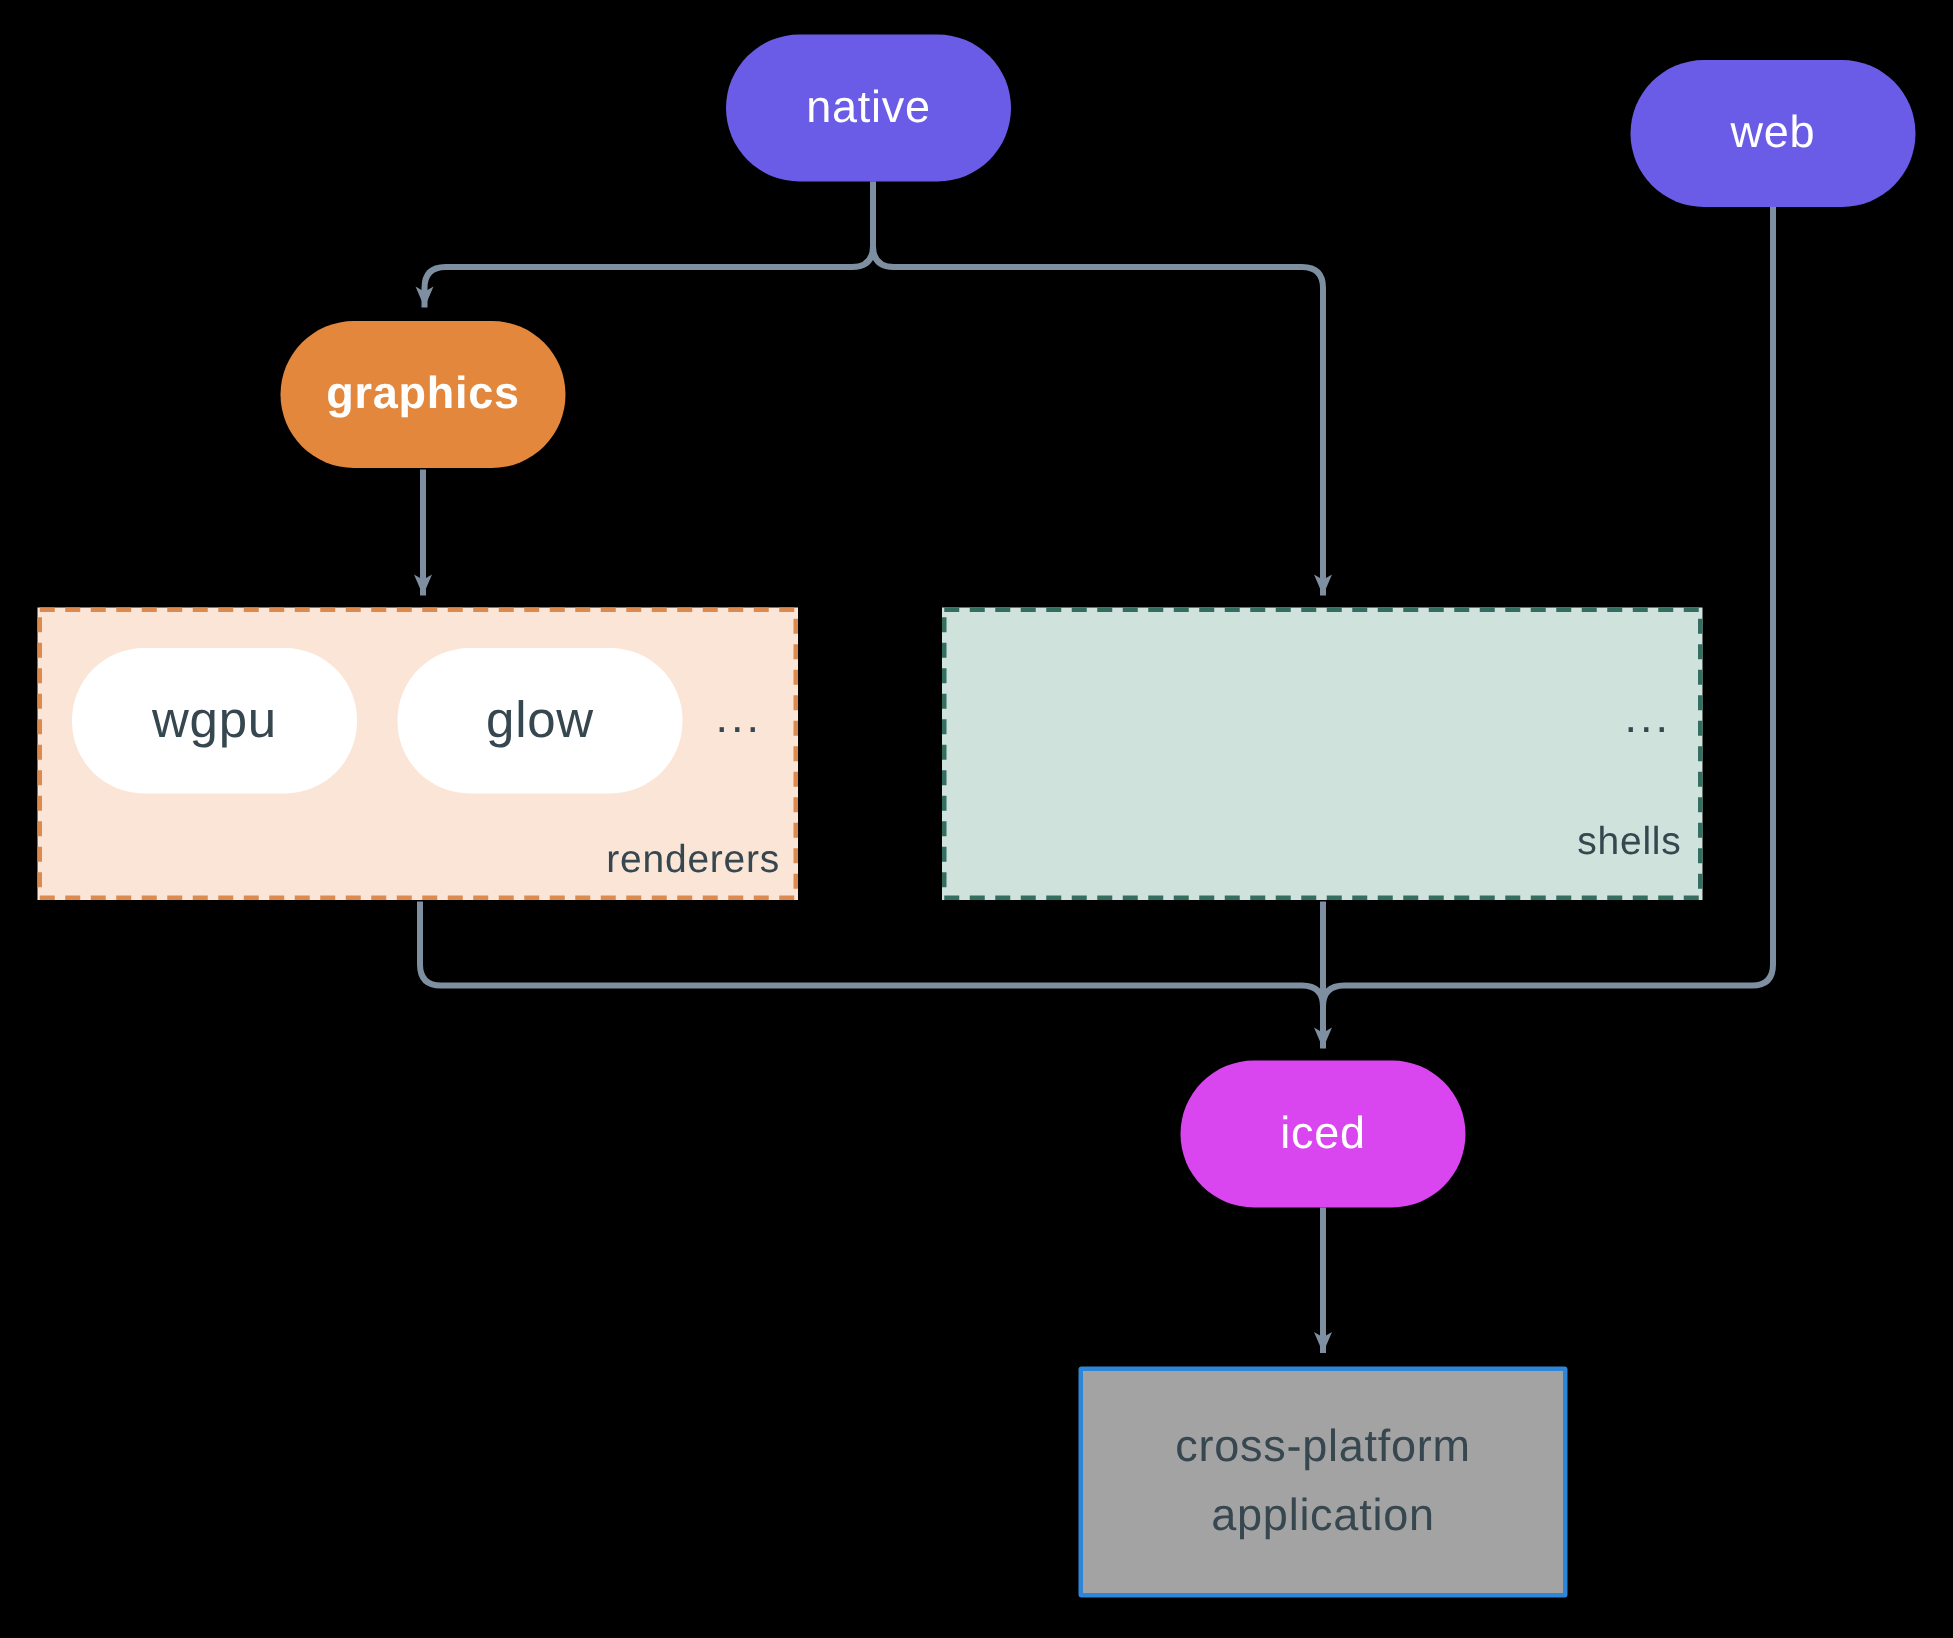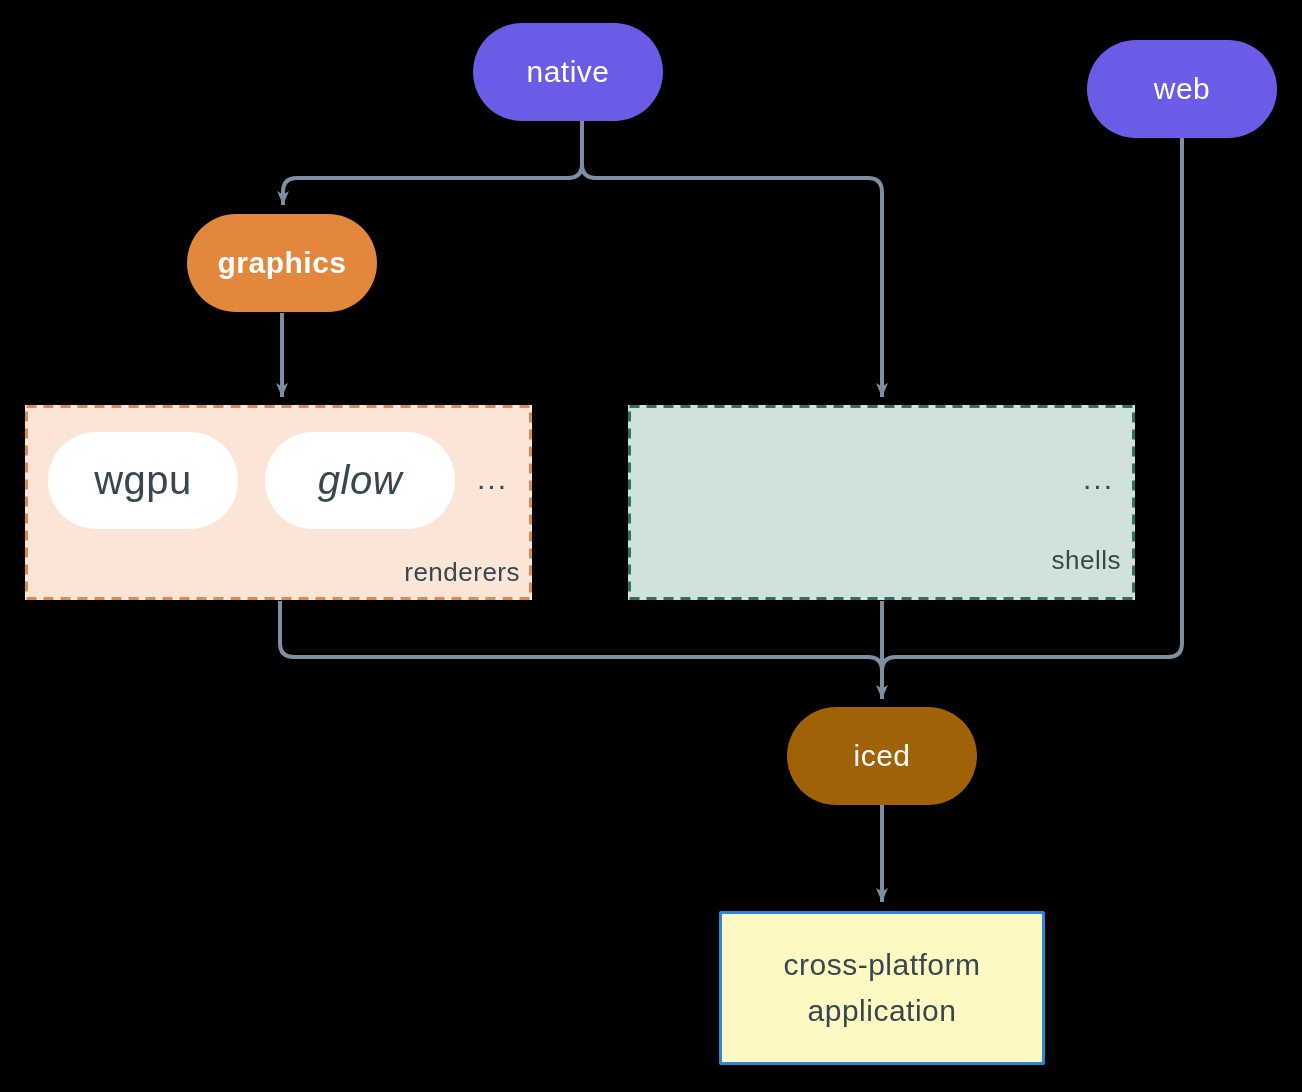--- a/index.html
+++ b/index.html
@@ -7,40 +7,40 @@
     position:relative; width:1302px; height:1092px; background:#000;
     font-family:"Liberation Sans", sans-serif; overflow:hidden;
   }
   .pill {
     position:absolute; width:190px; height:98px; border-radius:49px;
     display:flex; align-items:center; justify-content:center;
     font-size:30px; letter-spacing:.5px; color:#fff;
   }
   .pill-native, .pill-web { background:#6b5ce7; }
   .pill-graphics { background:#e3873d;font-weight:bold; }
-  .pill-iced { background:#a16207; }
+  .pill-iced { background:#d946ef; }
   .group {
     position:absolute; width:507px; height:195px; box-sizing:border-box; z-index:1;
   }
   .group-renderers { background:#fbe5d6; }
   .group-shells { background:#d0e2dc; }
   .white-pill {
     position:absolute; width:190px; height:97px; background:#ffffff; border-radius:48px;
     display:flex; align-items:center; justify-content:center;
-    font-size:40px; letter-spacing:.5px; color:#37474f; z-index:3;
+    font-size:34px; letter-spacing:.5px; color:#37474f; z-index:3;
   }
   .ellipsis {
     position:absolute; font-size:30px; color:#37474f; letter-spacing:2px; z-index:3;
   }
   .group-label {
     position:absolute; font-size:26px; color:#37474f; letter-spacing:.5px; z-index:3;
   }
   .app-box {
     position:absolute; left:719px; top:911px; width:326px; height:154px;
-    box-sizing:border-box; background:#fef9c3; border:3px solid #2e86d9; border-radius:2px;
+    box-sizing:border-box; background:#a3a3a3; border:3px solid #2e86d9; border-radius:2px;
     display:flex; align-items:center; justify-content:center; text-align:center;
     font-size:30px; line-height:46px; color:#37474f; letter-spacing:.5px; z-index:3;
   }
   svg.edges { position:absolute; left:0; top:0; z-index:2; pointer-events:none; }
   .node { z-index:3; }
 </style>
 </head>
 <body>
 
 <div class="canvas">
@@ -67,36 +67,36 @@
       <path d="M582 121 L582 164 Q582 178 568 178 L297 178 Q283 178 283 192 L283 205" marker-end="url(#arrow)"></path>
       <path d="M582 121 L582 164 Q582 178 596 178 L868 178 Q882 178 882 192 L882 397" marker-end="url(#arrow)"></path>
       <path d="M282 313 L282 397" marker-end="url(#arrow)"></path>
       <path d="M280 601 L280 643 Q280 657 294 657 L868 657 Q882 657 882 671"></path>
       <path d="M1182 121 L1182 643 Q1182 657 1168 657 L896 657 Q882 657 882 671"></path>
       <path d="M882 601 L882 699" marker-end="url(#arrow)"></path>
       <path d="M882 805 L882 902" marker-end="url(#arrow)"></path>
     </g>
   </svg>
 
-  <div class="pill pill-native node" style="left:473px; top:23px;">
+  <div class="pill pill-native node" style="left:484px; top:23px;">
     <span>native</span>
   </div>
 
   <div class="pill pill-web node" style="left:1087px; top:40px;">
     <span>web</span>
   </div>
 
   <div class="pill pill-graphics node" style="left:187px; top:214px;">
     <span>graphics</span>
   </div>
 
   <div class="white-pill" style="left:48px; top:432px;">
     <span>wgpu</span>
   </div>
-  <div class="white-pill" style="left:265px; top:432px;font-style:italic;">
+  <div class="white-pill" style="left:265px; top:432px;">
     <span>glow</span>
   </div>
   <span class="ellipsis" style="left:477px; top:462px;">...</span>
 
   <span class="ellipsis" style="left:1083px; top:462px;">...</span>
 
   <div class="pill pill-iced node" style="left:787px; top:707px;">
     <span>iced</span>
   </div>
 

